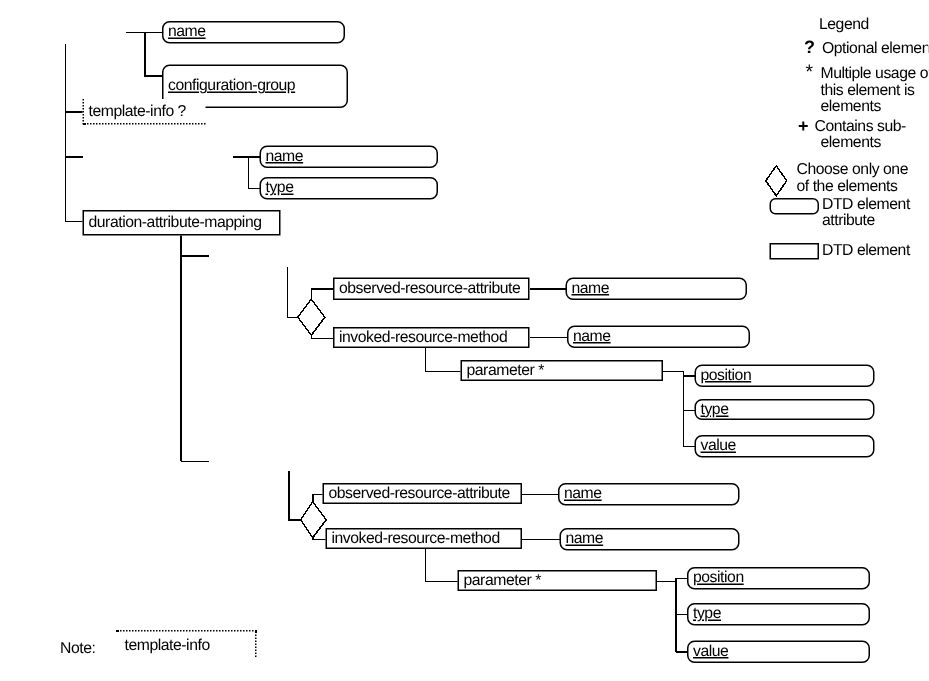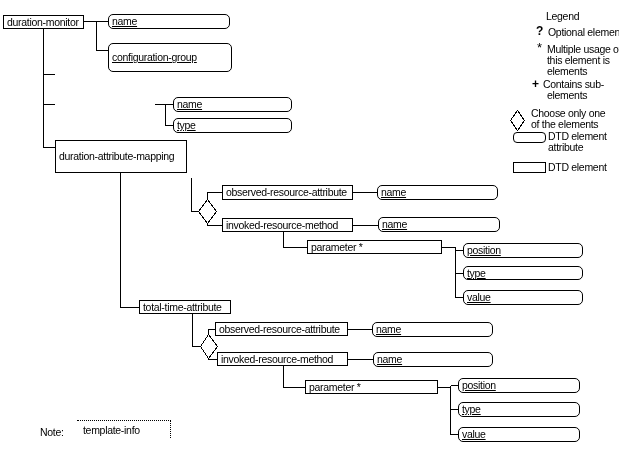--- a/index.html
+++ b/index.html
@@ -49,37 +49,36 @@
              M348,329.5 H372
              M348,359.5 H373
              M283.5,366 V387.5 H305
              M438,387.5 H450.5 M450.5,385.5 V434.5 M450.5,385.5 H458 M450.5,409.5 H458 M450.5,434.5 H458"></path>
 
     <polygon fill="#fff" points="207.5,199.5 216.5,211.5 207.5,223.5 198.5,211.5"></polygon>
     <polygon fill="#fff" points="208.5,334.5 217.5,346.5 208.5,358.5 200.5,346.5"></polygon>
     <polygon fill="#fff" points="517.5,110.5 524.5,120.5 517.5,130.5 510.5,120.5"></polygon>
   </svg>
 
-  <div class="node" style="left:3px;top:15px;width:81px;height:14px">duration-monitor</div>
   <div class="node attr" style="left:108px;top:14px;width:122px;height:15px">name</div>
   <div class="node attr" style="left:108px;top:43px;width:124px;height:29px">configuration-group</div>
+  <div class="node ref" style="left:55px;top:66px;width:82px;height:17px">template-info ?</div>
   <div class="node attr" style="left:173px;top:97px;width:119px;height:15px">name</div>
   <div class="node attr" style="left:173px;top:118px;width:119px;height:15px">type</div>
-  <div class="node" style="left:55px;top:140px;width:132px;height:33px">duration-attribute-mapping</div>
+  <div class="node" style="left:55px;top:140px;width:132px;height:17px">duration-attribute-mapping</div>
 
   <div class="node" style="left:222px;top:185px;width:131px;height:15px">observed-resource-attribute</div>
   <div class="node attr" style="left:377px;top:185px;width:121px;height:15px">name</div>
   <div class="node" style="left:222px;top:218px;width:131px;height:14px">invoked-resource-method</div>
   <div class="node attr" style="left:378px;top:217px;width:122px;height:15px">name</div>
   <div class="node" style="left:307px;top:240px;width:135px;height:14px">parameter *</div>
   <div class="node attr" style="left:463px;top:243px;width:120px;height:15px">position</div>
   <div class="node attr" style="left:463px;top:266px;width:120px;height:14px">type</div>
   <div class="node attr" style="left:463px;top:290px;width:120px;height:15px">value</div>
 
-  <div class="node" style="left:139px;top:300px;width:92px;height:14px">total-time-attribute</div>
   <div class="node" style="left:215px;top:322px;width:133px;height:14px">observed-resource-attribute</div>
   <div class="node attr" style="left:372px;top:322px;width:121px;height:15px">name</div>
   <div class="node" style="left:217px;top:352px;width:131px;height:14px">invoked-resource-method</div>
   <div class="node attr" style="left:373px;top:352px;width:120px;height:15px">name</div>
   <div class="node" style="left:305px;top:380px;width:133px;height:14px">parameter *</div>
   <div class="node attr" style="left:458px;top:378px;width:122px;height:15px">position</div>
   <div class="node attr" style="left:458px;top:402px;width:122px;height:15px">type</div>
   <div class="node attr" style="left:458px;top:427px;width:122px;height:15px">value</div>
 
   <div class="txt" style="left:546px;top:11px">Legend</div>

